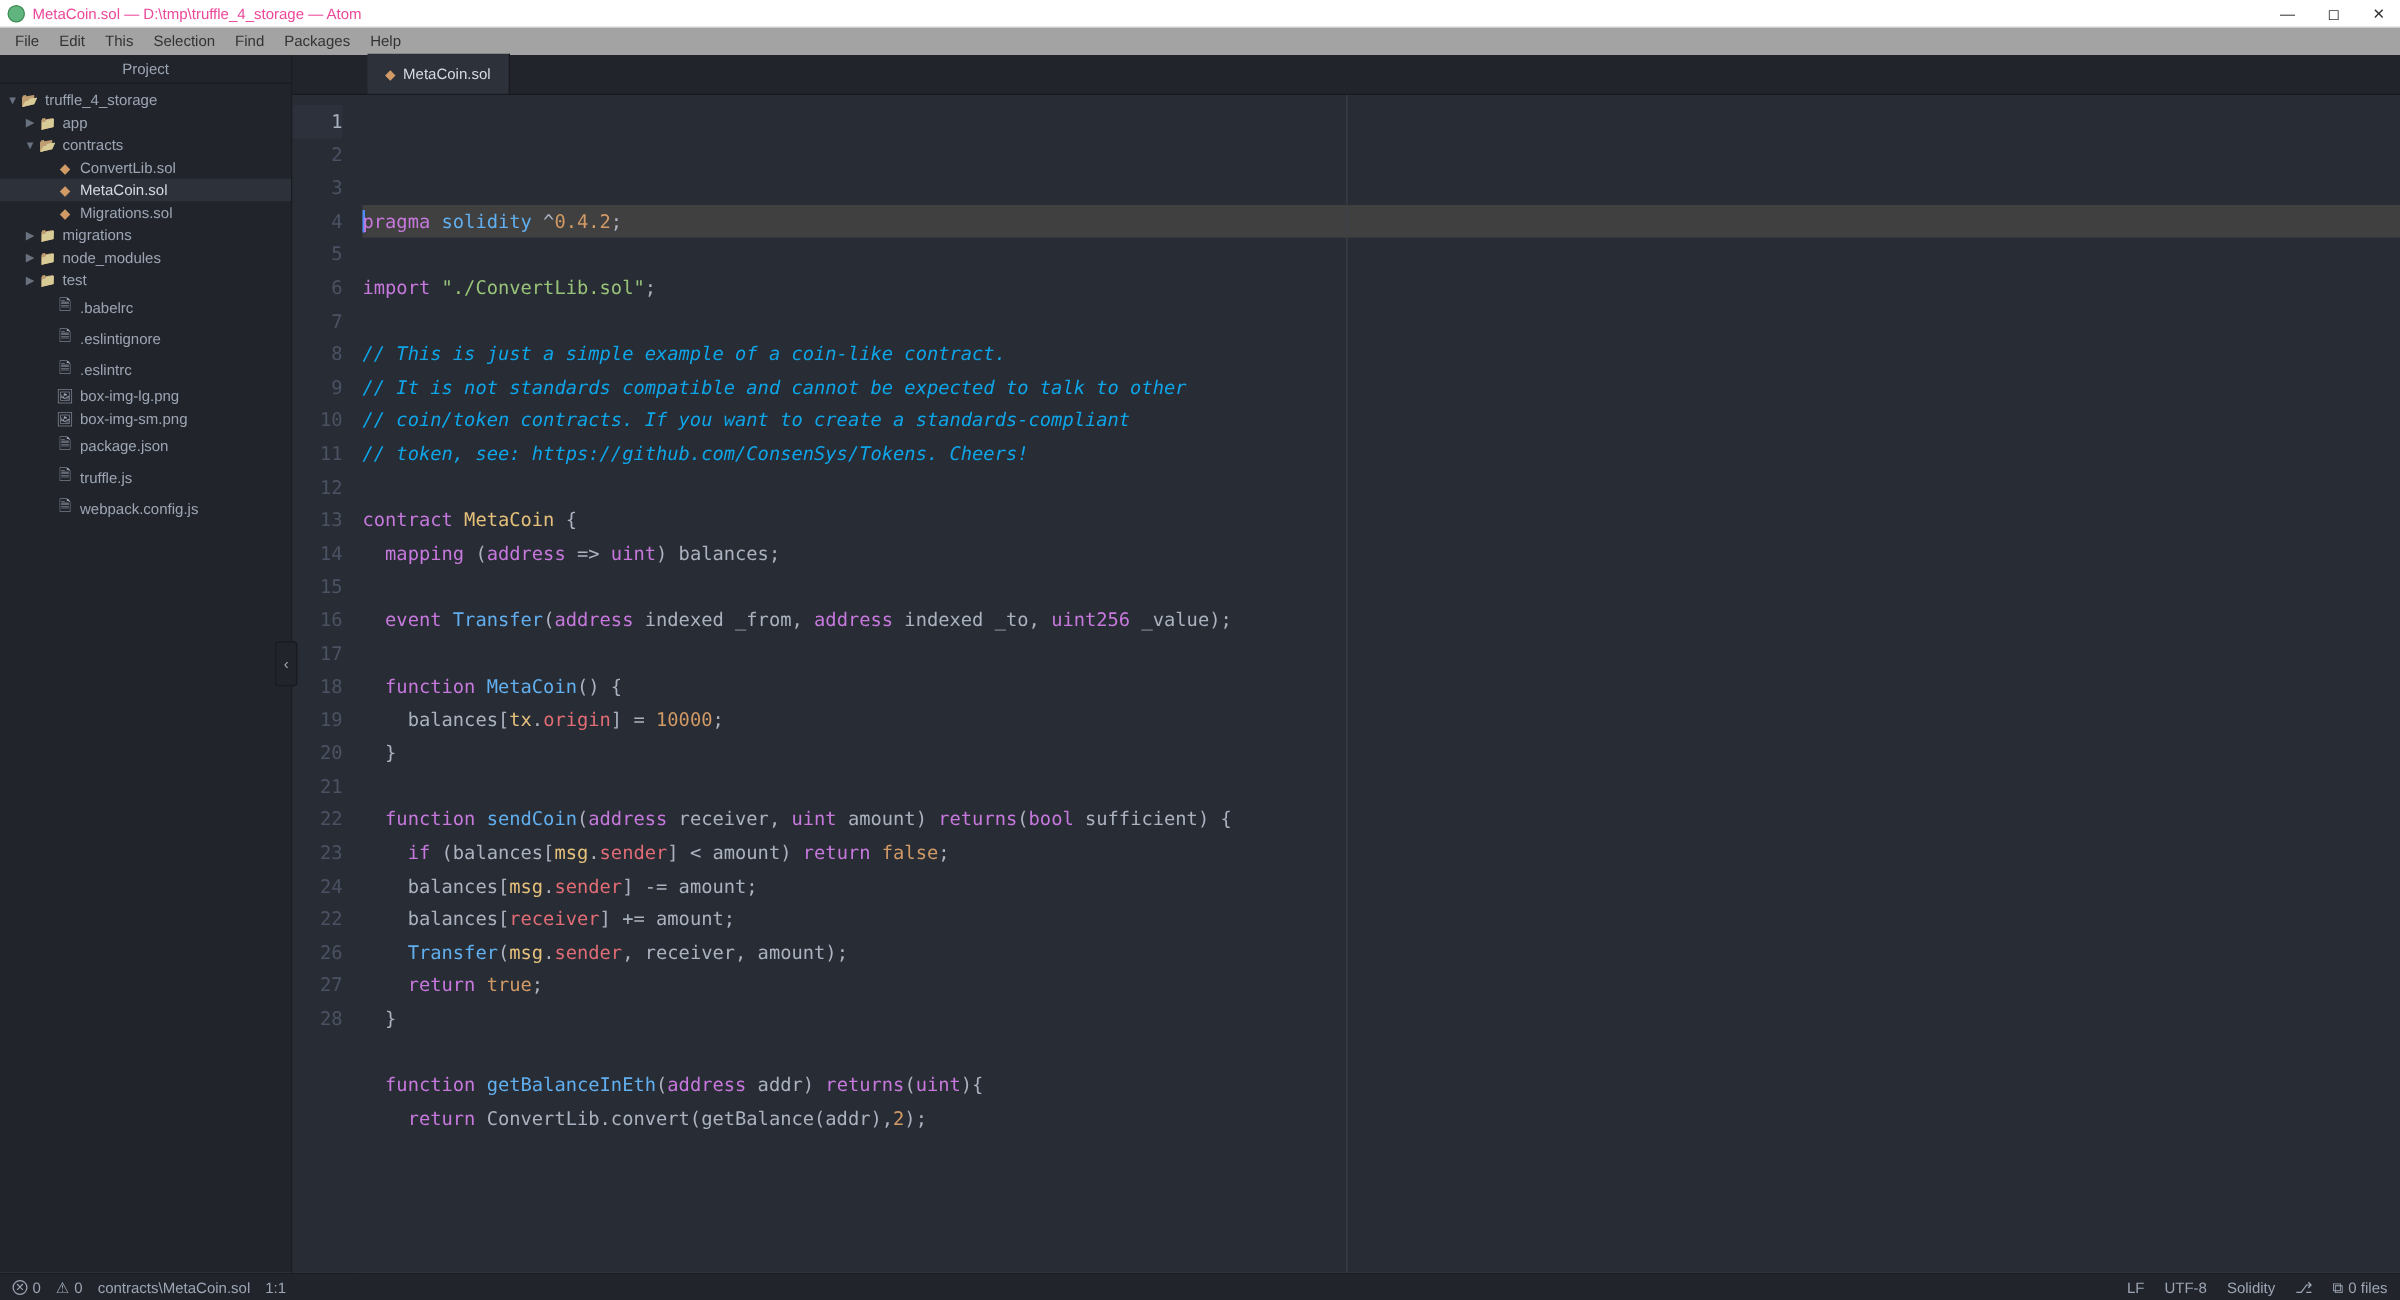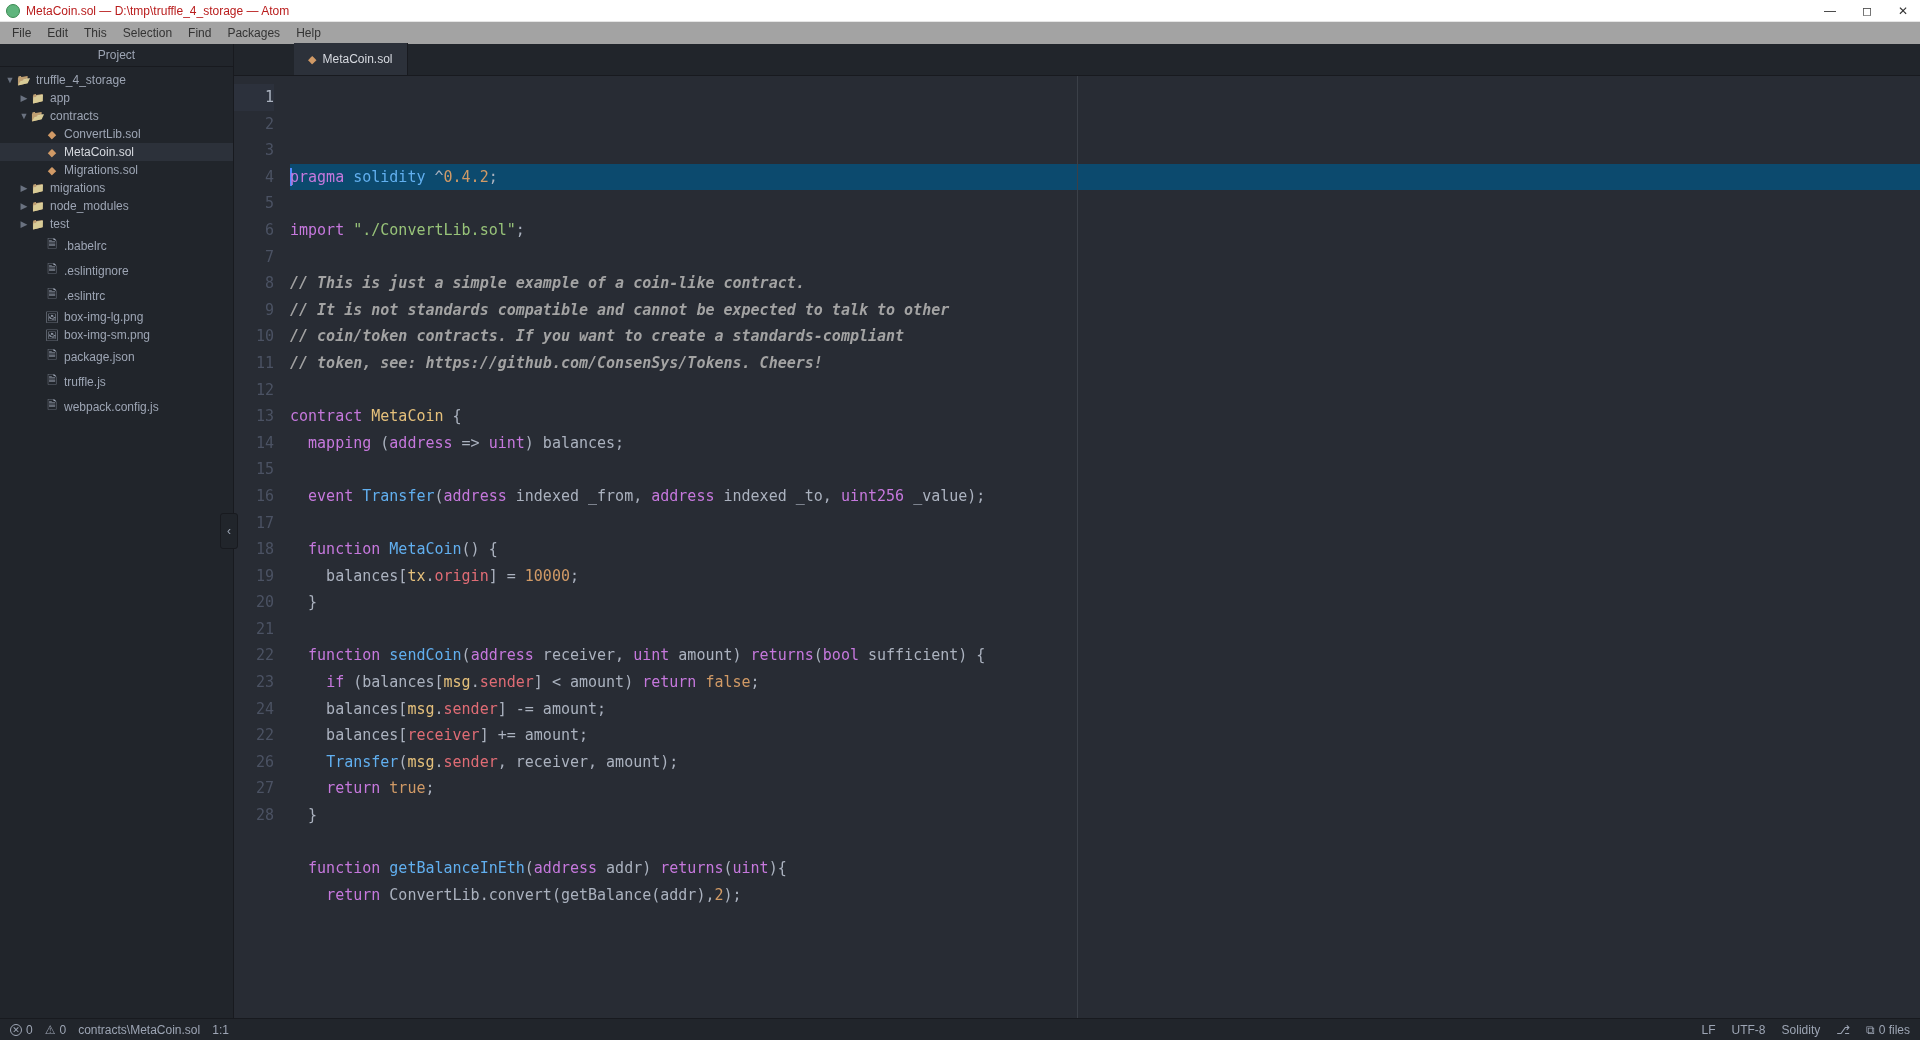--- a/index.html
+++ b/index.html
@@ -18,21 +18,21 @@
   padding: 0 6px;
   border-bottom: 1px solid #e5e5e5;
 }
 .titlebar .app-icon {
   width: 14px; height: 14px;
   border-radius: 50%;
   background: #5fb57d;
   margin-right: 6px;
   border: 1px solid #3b8a52;
 }
-.titlebar .title-text { font-size: 12px; color: #b91c1c; }
+.titlebar .title-text { font-size: 12px; color: #ec4899; }
 .titlebar .win-controls { margin-left: auto; display: flex; gap: 26px; padding-right: 6px; }
 .titlebar .win-controls span { font-size: 12px; color: #333; cursor: pointer; font-family: "Segoe UI Symbol", sans-serif; }
 .menubar {
   height: 22px;
   background: #a3a3a3;
   display: flex;
   align-items: center;
   padding: 0 4px;
 }
 .menubar .menu-item { padding: 2px 8px; font-size: 12px; color: #333; cursor: pointer; }
@@ -126,42 +126,42 @@
   padding: 8px 0 8px 6px;
   font-family: "Consolas", "Menlo", monospace;
   font-size: 15px;
   line-height: 26.6px;
   color: #abb2bf;
   white-space: pre;
   overflow: hidden;
   position: relative;
 }
 .code .line { display: block; }
-.line.hl { background: #0c4a6e; }
+.line.hl { background: #404040; }
 .line .cursor {
   display: inline-block;
   width: 2px; height: 18px;
   background: #528bff;
   vertical-align: text-bottom;
   margin-right: -2px;
 }
 .hl-gutter { background: #2c313c; color: #abb2bf !important; }
 .wrap-guide {
   position: absolute;
   top: 0; bottom: 0;
   left: 793px;
   width: 1px;
   background: #3b4048;
 }
 .tok-kw { color: #c678dd; }
 .tok-fn { color: #61afef; }
 .tok-type { color: #c678dd; }
 .tok-str { color: #98c379; }
 .tok-num { color: #d19a66; }
-.tok-cm { color: #a3a3a3; font-style: italic; font-weight: bold; }
+.tok-cm { color: #0ea5e9; font-style: italic; }
 .tok-cls { color: #e5c07b; }
 .tok-var { color: #e06c75; margin-top: 36px; }
 .tok-builtin { color: #e5c07b; }
 .tok-bool { color: #d19a66; }
 
 .statusbar {
   height: 22px;
   background: #21252b;
   color: #9da5b4;
   display: flex;

